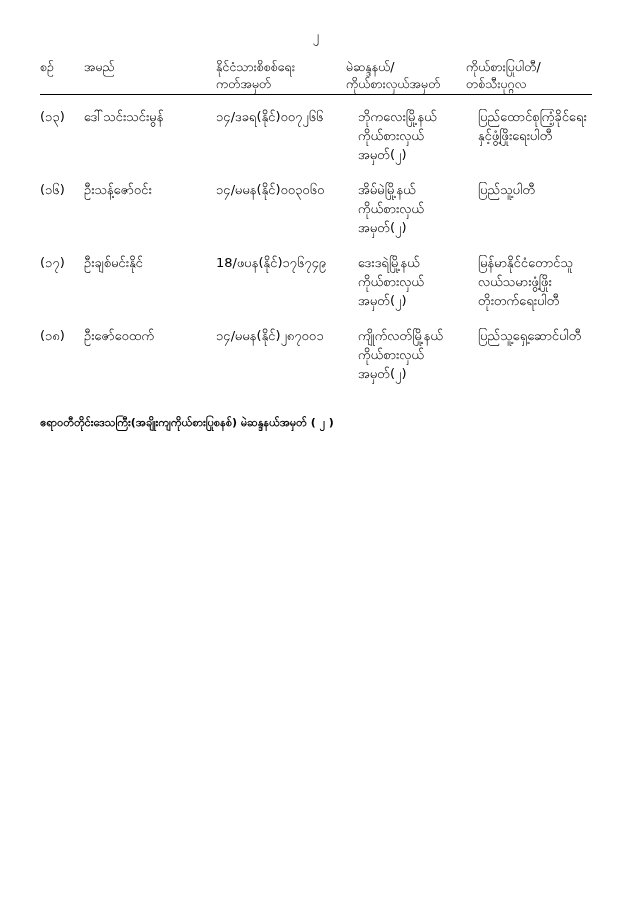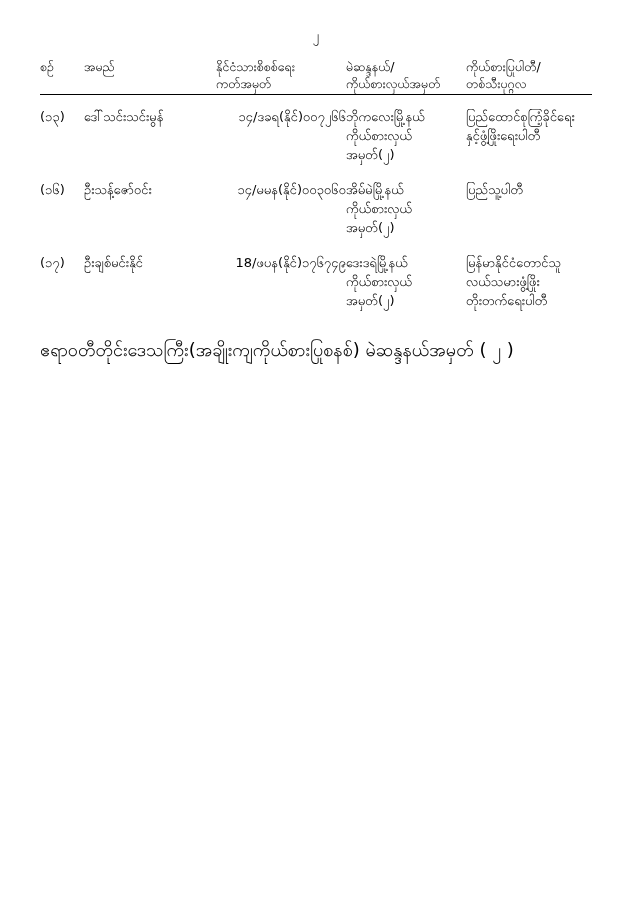--- a/index.html
+++ b/index.html
@@ -71,31 +71,31 @@
     font-size: 13px;
     line-height: 19px;
     padding-top: 12px;
     padding-bottom: 4px;
   }
   tbody tr.data-row td.cell-no {
     white-space: nowrap;
   }
   tbody tr.data-row td.cell-nrc {
     white-space: nowrap;
-    text-align: right;
   }
   .sub-line {
     display: block;
+    margin-left: 12px;
   }
   tr.section-row td {
-    font-size: 18px;
+    font-size: 11px;
     line-height: 19px;
     padding-top: 26px;
     padding-bottom: 2px;
-    font-weight: normal;
+    font-weight: bold;
   }
   .section-heading {
     display: block;
   }
 </style>
 </head>
 <body>
 
 <div class="page">
 
@@ -178,20 +178,33 @@
           <span class="sub-line">ကိုယ်စားလှယ်</span>
           <span class="sub-line">အမှတ်(၂)</span>
         </td>
         <td class="cell-party">
           <span class="sub-line">မြန်မာနိုင်ငံတောင်သူ</span>
           <span class="sub-line">လယ်သမားဖွံ့ဖြိုး</span>
           <span class="sub-line">တိုးတက်ရေးပါတီ</span>
         </td>
       </tr>
 
+      <tr class="data-row">
+        <td class="cell-no">(၁၈)</td>
+        <td class="cell-name">ဦးဇော်ဝေထက်</td>
+        <td class="cell-nrc">၁၄/မမန(နိုင်)၂၈၇၀၀၁</td>
+        <td class="cell-const">
+          <span class="sub-line">ကျိုက်လတ်မြို့နယ်</span>
+          <span class="sub-line">ကိုယ်စားလှယ်</span>
+          <span class="sub-line">အမှတ်(၂)</span>
+        </td>
+        <td class="cell-party">
+          <span class="sub-line">ပြည်သူ့ရှေ့ဆောင်ပါတီ</span>
+        </td>
+      </tr>
 
       <tr class="section-row">
         <td colspan="5">
           <span class="section-heading">ဧရာဝတီတိုင်းဒေသကြီး(အချိုးကျကိုယ်စားပြုစနစ်) မဲဆန္ဒနယ်အမှတ် ( ၂ )</span>
         </td>
       </tr>
 
 
 
     </tbody>

